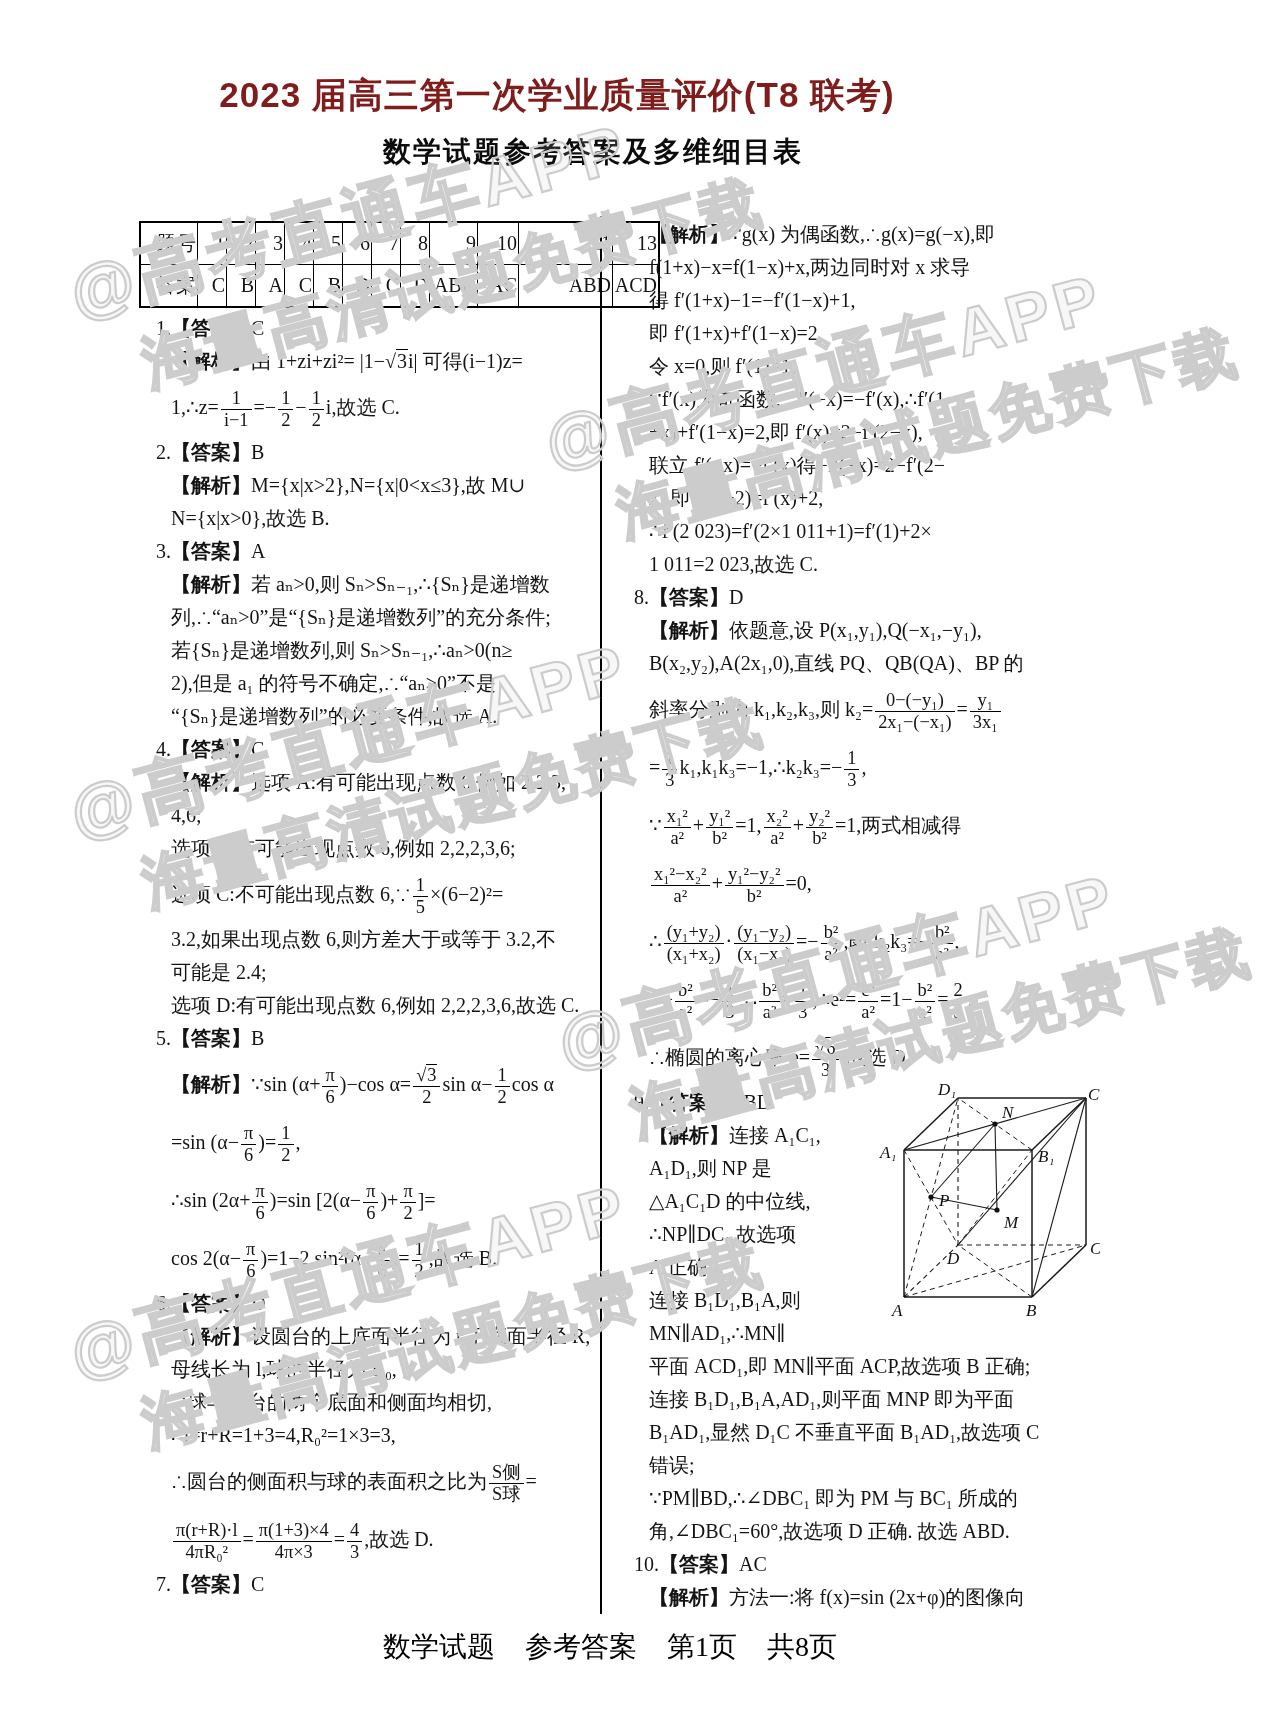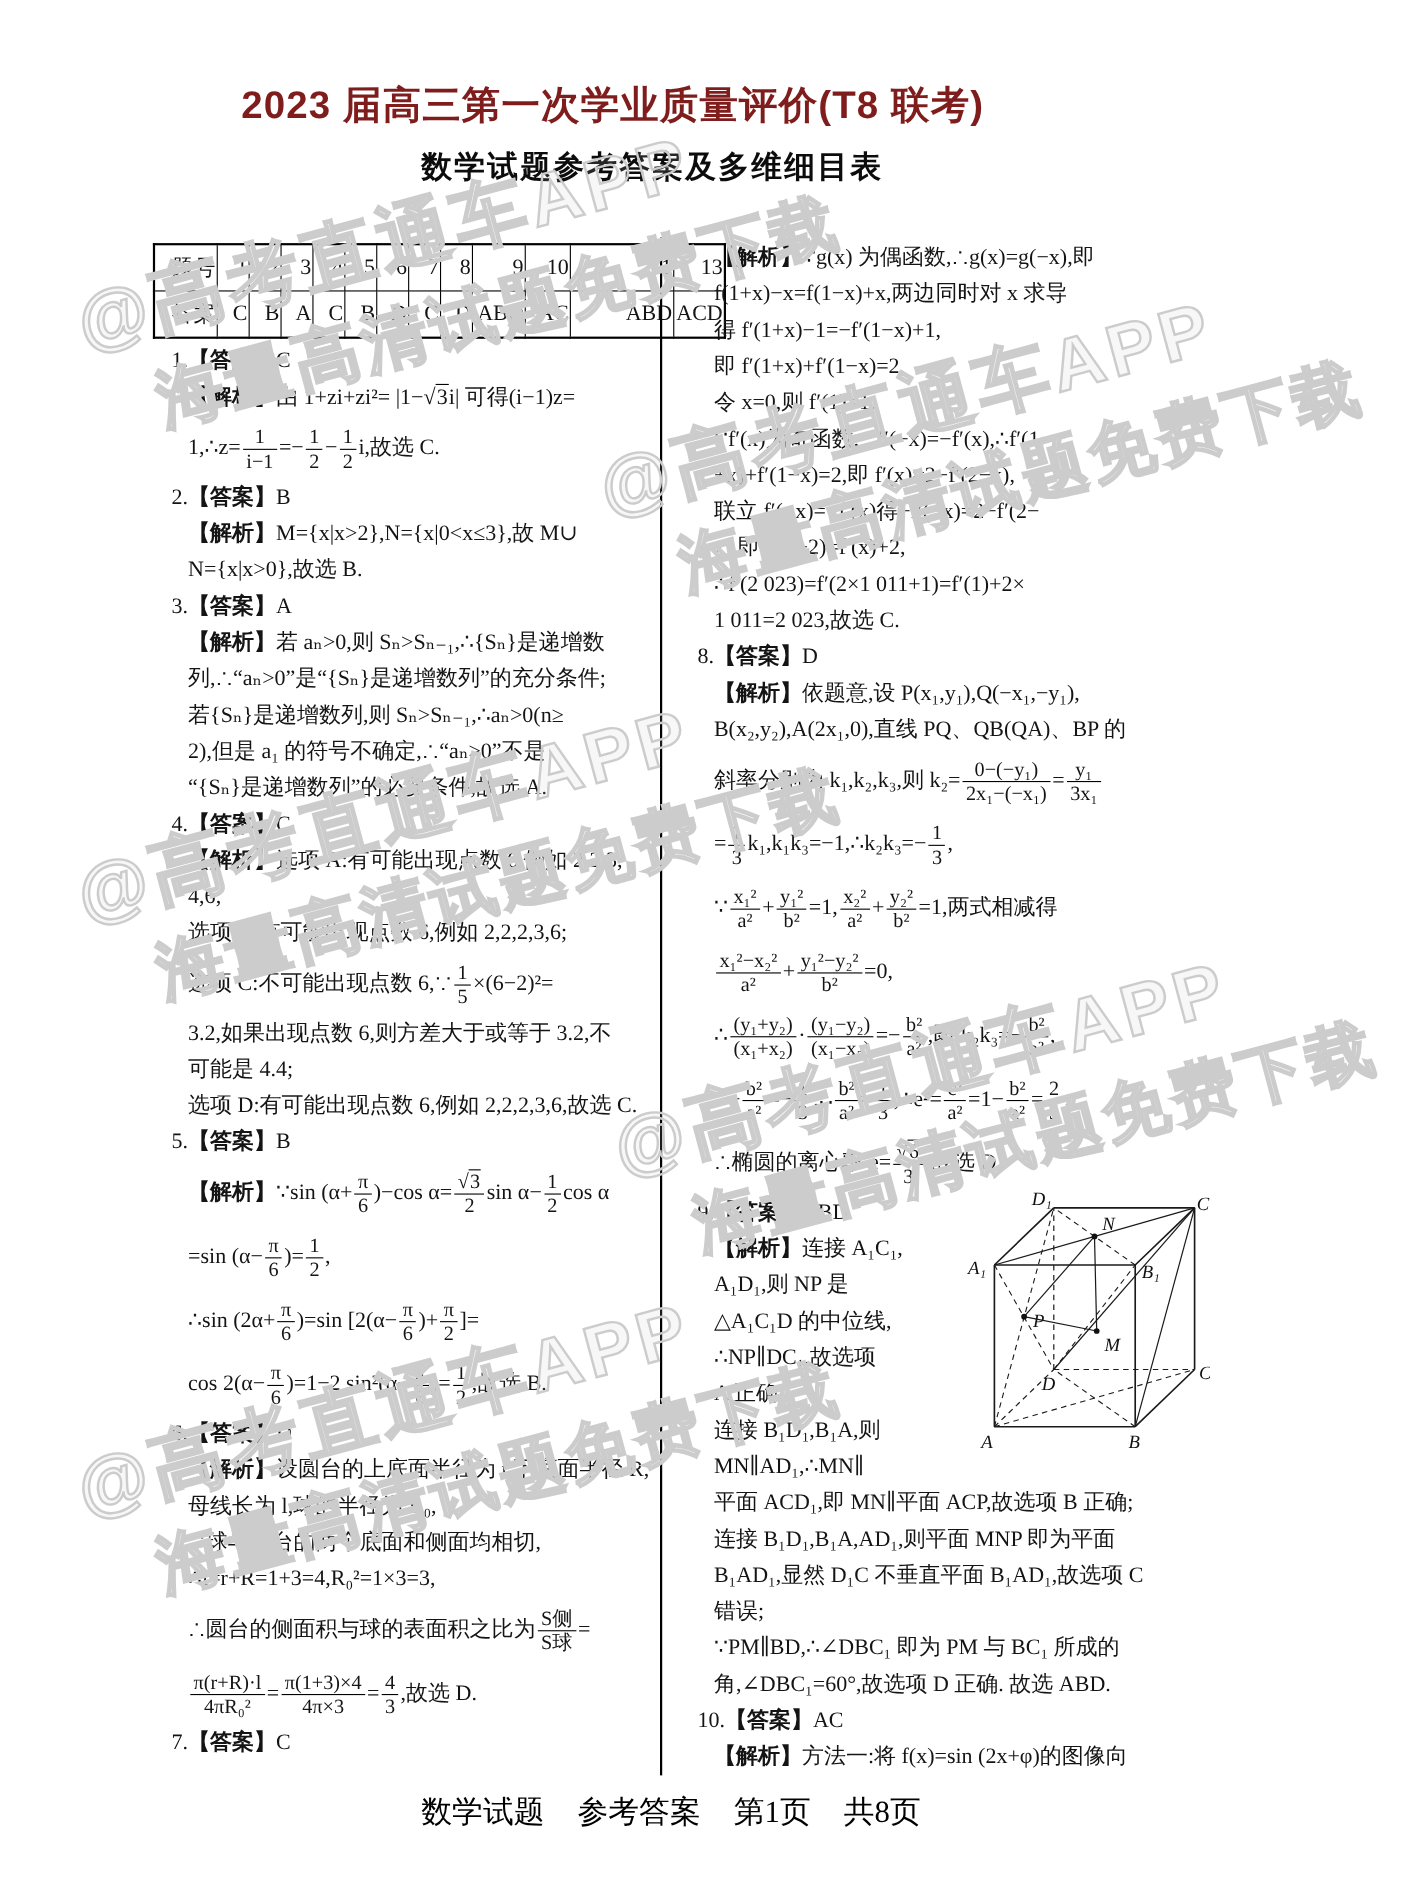--- a/index.html
+++ b/index.html
@@ -131,21 +131,21 @@
       <div class="line b">列,∴“aₙ&gt;0”是“{Sₙ}是递增数列”的充分条件;</div>
       <div class="line b">若{Sₙ}是递增数列,则 Sₙ&gt;Sₙ₋₁,∴aₙ&gt;0(n≥</div>
       <div class="line b">2),但是 a₁ 的符号不确定,∴“aₙ&gt;0”不是</div>
       <div class="line b">“{Sₙ}是递增数列”的必要条件,故选 A.</div>
       <div class="line q">4.<b>【答案】</b>C</div>
       <div class="line b"><b>【解析】</b>选项 A:有可能出现点数 6,例如 2,2,3,</div>
       <div class="line b">4,6;</div>
       <div class="line b">选项 B:有可能出现点数 6,例如 2,2,2,3,6;</div>
       <div class="line b tall">选项 C:不可能出现点数 6,∵<span class="frac"><span class="fn">1</span><span class="fd">5</span></span>×(6−2)²=</div>
       <div class="line b">3.2,如果出现点数 6,则方差大于或等于 3.2,不</div>
-      <div class="line b">可能是 4.4;</div>
+      <div class="line b">可能是 2.4;</div>
       <div class="line b">选项 D:有可能出现点数 6,例如 2,2,2,3,6,故选 C.</div>
       <div class="line q">5.<b>【答案】</b>B</div>
       <div class="line b tall"><b>【解析】</b>∵sin (α+<span class="frac"><span class="fn">π</span><span class="fd">6</span></span>)−cos α=<span class="frac"><span class="fn"><span class="sqrt">√<span class="rad">3</span></span></span><span class="fd">2</span></span>sin α−<span class="frac"><span class="fn">1</span><span class="fd">2</span></span>cos α</div>
       <div class="line b tall">=sin (α−<span class="frac"><span class="fn">π</span><span class="fd">6</span></span>)=<span class="frac"><span class="fn">1</span><span class="fd">2</span></span>,</div>
       <div class="line b tall">∴sin (2α+<span class="frac"><span class="fn">π</span><span class="fd">6</span></span>)=sin [2(α−<span class="frac"><span class="fn">π</span><span class="fd">6</span></span>)+<span class="frac"><span class="fn">π</span><span class="fd">2</span></span>]=</div>
       <div class="line b tall">cos 2(α−<span class="frac"><span class="fn">π</span><span class="fd">6</span></span>)=1−2 sin²(α−<span class="frac"><span class="fn">π</span><span class="fd">6</span></span>)=<span class="frac"><span class="fn">1</span><span class="fd">2</span></span>,故选 B.</div>
       <div class="line q">6.<b>【答案】</b>D</div>
       <div class="line b"><b>【解析】</b>设圆台的上底面半径为 r,下底面半径 R,</div>
       <div class="line b">母线长为 l,球的半径为 R₀,</div>
       <div class="line b">∵球与圆台的两个底面和侧面均相切,</div>

